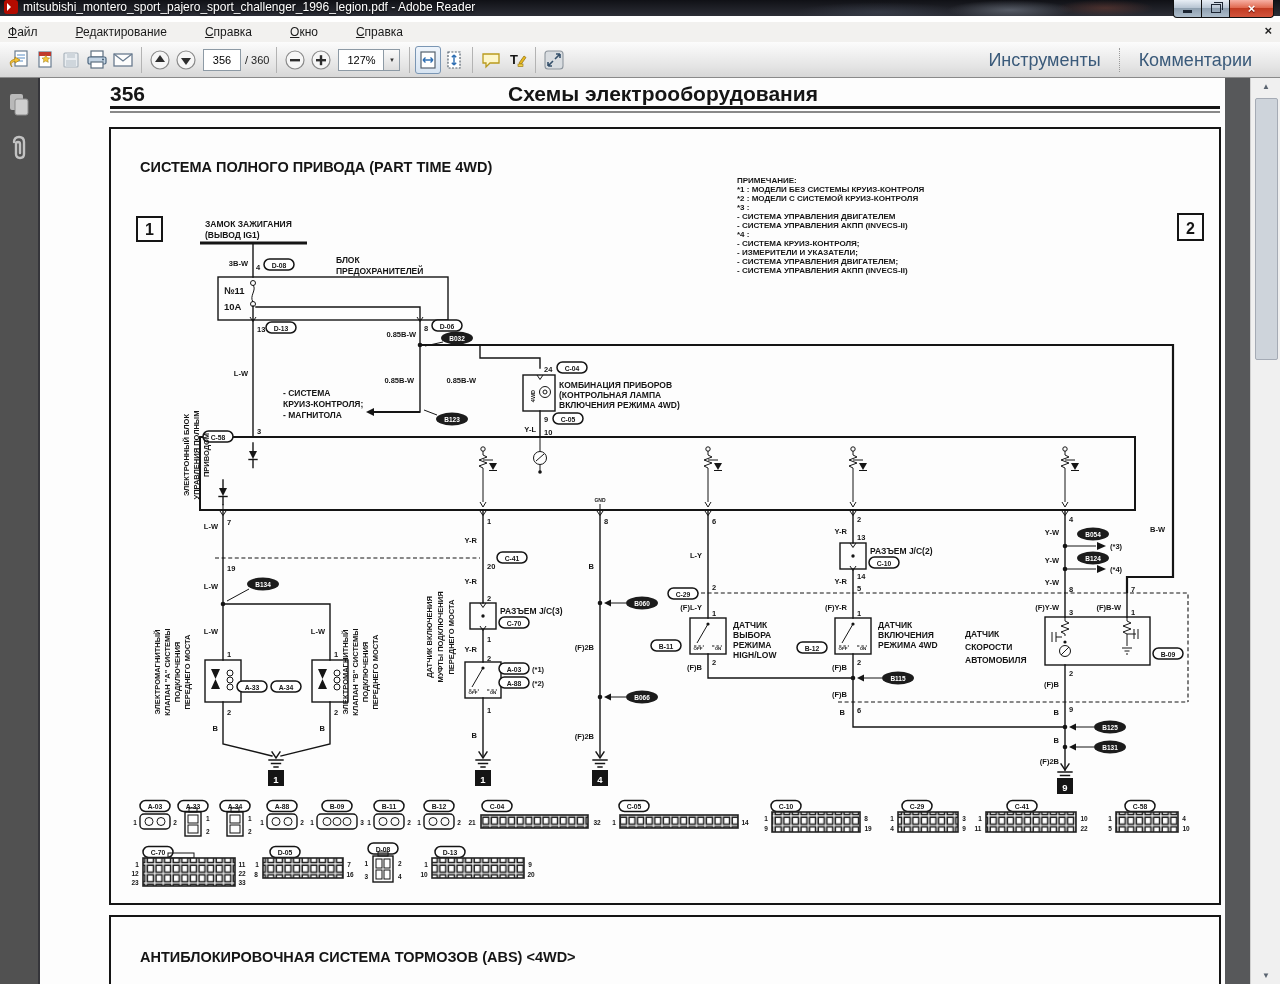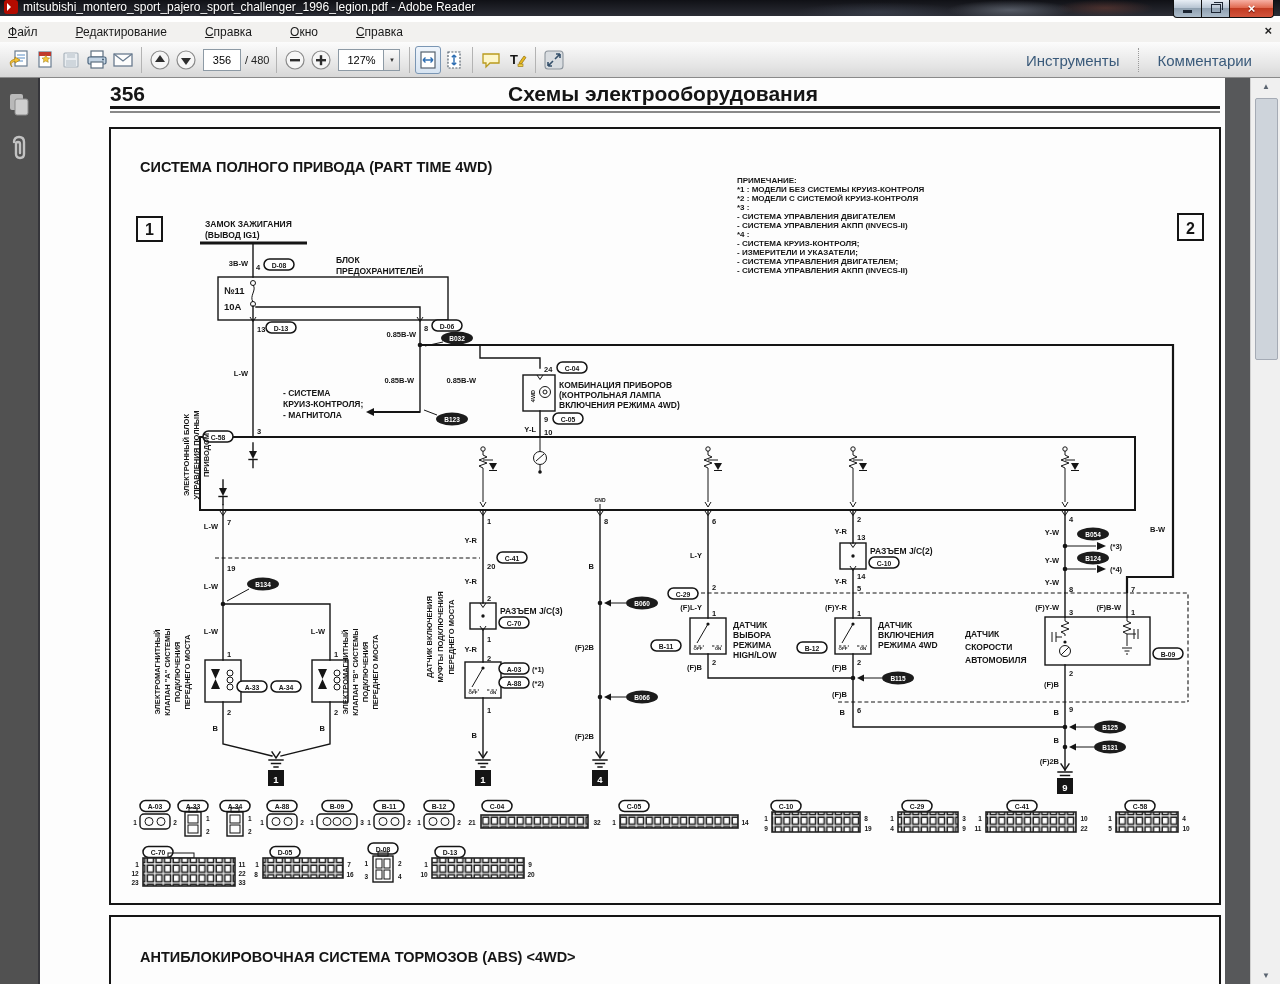--- a/index.html
+++ b/index.html
@@ -47,21 +47,21 @@
     border-radius:3px;flex:0 0 auto;}
   .tbtn.sel{border:1px solid #7a96b4;background:linear-gradient(#eef4fb,#d7e4f2);box-sizing:border-box;}
   .pgbox{width:36px;height:20px;border:1px solid #8d9aa5;background:#fff;font-size:11px;
     text-align:center;font-family:"Liberation Sans",sans-serif;padding:0;margin:0 4px;}
   .pgtotal{font-size:11px;color:#222;margin-right:2px;white-space:nowrap;}
   .zoombox{width:44px;height:20px;border:1px solid #8d9aa5;background:#fff;font-size:11px;
     display:flex;align-items:center;justify-content:center;}
   .zoomdd{width:15px;height:20px;border:1px solid #8d9aa5;border-left:none;background:linear-gradient(#fafafa,#dcdcdc);
     display:flex;align-items:center;justify-content:center;font-size:6px;color:#333;}
   #tb-right{position:absolute;right:10px;top:0;height:36px;display:flex;align-items:center;}
-  .tb-label{font-size:15px;color:#3a5a7a;padding:0 18px;}
+  .tb-label{font-size:18px;color:#3a5a7a;padding:0 18px;}
   .dotsep{width:1px;height:24px;border-left:1px dotted #9a9a9a;}
   
   #main{position:absolute;left:0;top:78px;width:1280px;height:906px;background:#fff;}
   #sidebar{position:absolute;left:0;top:0;width:38px;height:906px;background:#515151;
     border-right:2px solid #35353a;box-sizing:content-box;}
   .sbicon{width:38px;height:34px;display:flex;align-items:center;justify-content:center;margin-top:10px;}
   #doc-page{position:absolute;left:40px;top:0;width:1185px;height:906px;background:#fdfdfd;}
   #gutter{position:absolute;left:1225px;top:0;width:25px;height:906px;background:#57585a;}
   #vscroll{position:absolute;left:1250px;top:0;width:30px;height:906px;background:#f0f0f0;
     border-left:1px solid #d0d0d0;box-sizing:border-box;}
@@ -161,21 +161,21 @@
         <path d="M11,6 L16,13 L6,13 Z" fill="#2d2d2d"></path>
       </svg>
     </div>
     <div class="tbtn">
       <svg width="22" height="22" viewBox="0 0 22 22">
         <circle cx="11" cy="11" r="9" fill="#f6f6f6" stroke="#8a8a8a" stroke-width="1.2"></circle>
         <path d="M11,16 L16,9 L6,9 Z" fill="#2d2d2d"></path>
       </svg>
     </div>
     <input class="pgbox" value="356" style="">
-    <span class="pgtotal">/ 480</span>
+    <span class="pgtotal">/ 360</span>
     <div class="tsep"></div>
     <div class="tbtn">
       <svg width="22" height="22" viewBox="0 0 22 22">
         <circle cx="11" cy="11" r="9" fill="#f6f6f6" stroke="#8a8a8a" stroke-width="1.2"></circle>
         <rect x="6" y="10" width="10" height="2.4" fill="#2d2d2d"></rect>
       </svg>
     </div>
     <div class="tbtn">
       <svg width="22" height="22" viewBox="0 0 22 22">
         <circle cx="11" cy="11" r="9" fill="#f6f6f6" stroke="#8a8a8a" stroke-width="1.2"></circle>

